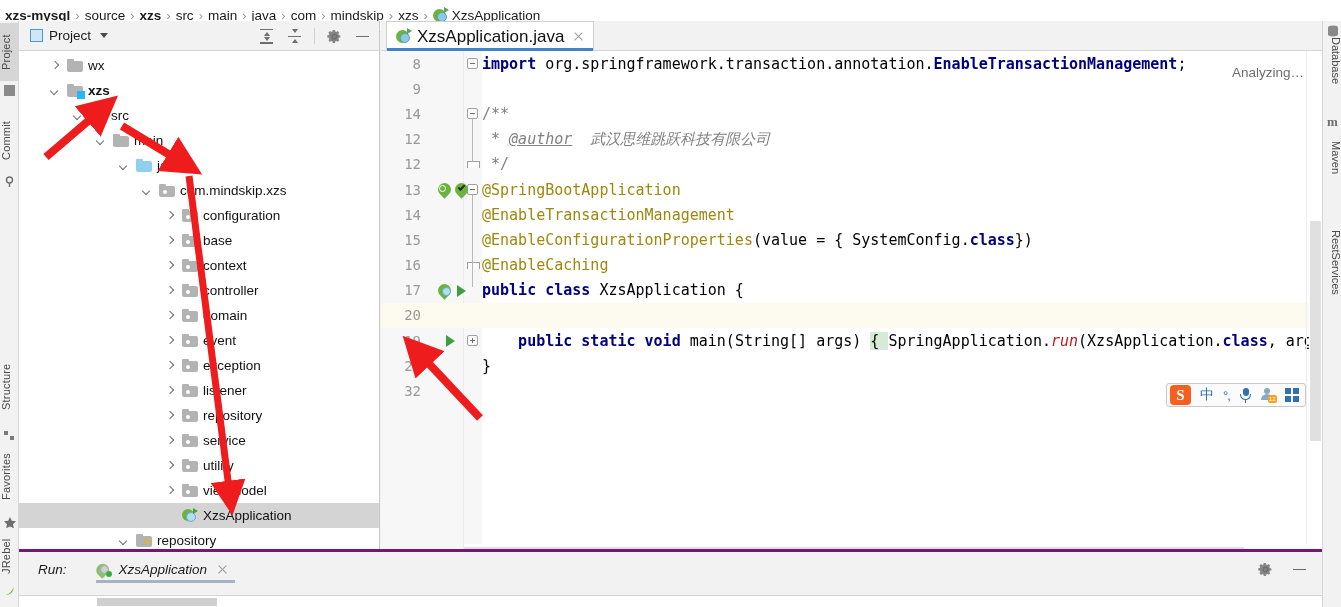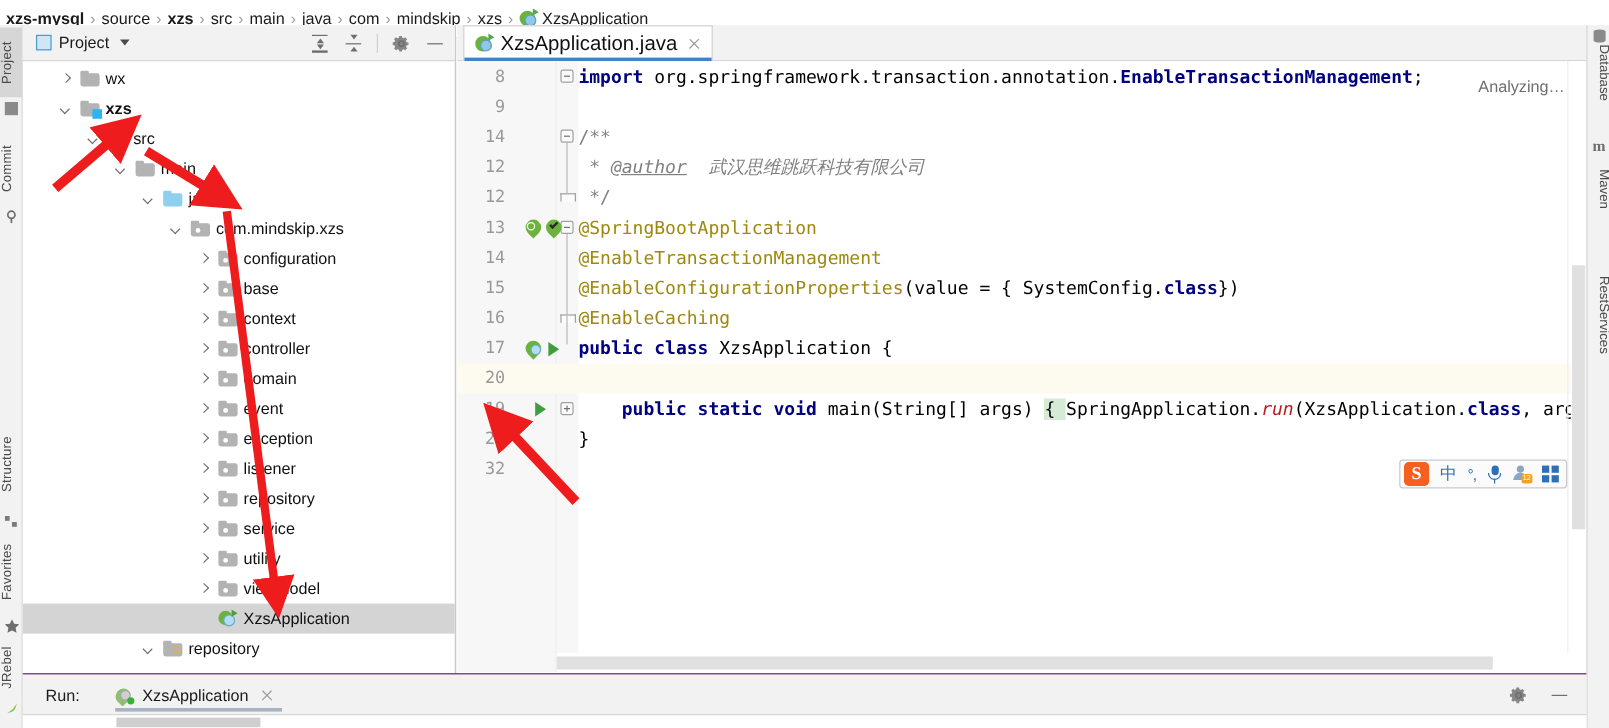--- a/index.html
+++ b/index.html
@@ -461,23 +461,24 @@
     writing-mode: vertical-rl;
     font-size: 11px;
     color: #4a4a4a;
     text-align: center;
     white-space: nowrap;
   }
 
   
   #run-panel {
     position: absolute; left: 19px; bottom: 0;
-    width: 1303px; height: 46px;
+    width: 1303px; height: 58px;
     background: #f2f2f2;
-    border-top: 1px solid #701a75;
+    border-top: 3px solid #701a75;
+    font-style: italic;
   }
   #run-head {
     position: relative;
     height: 34px;
     display: flex; align-items: center;
   }
   #run-label {
     margin-left: 19px;
     font-size: 13.5px;
     color: #1a1a1a;

